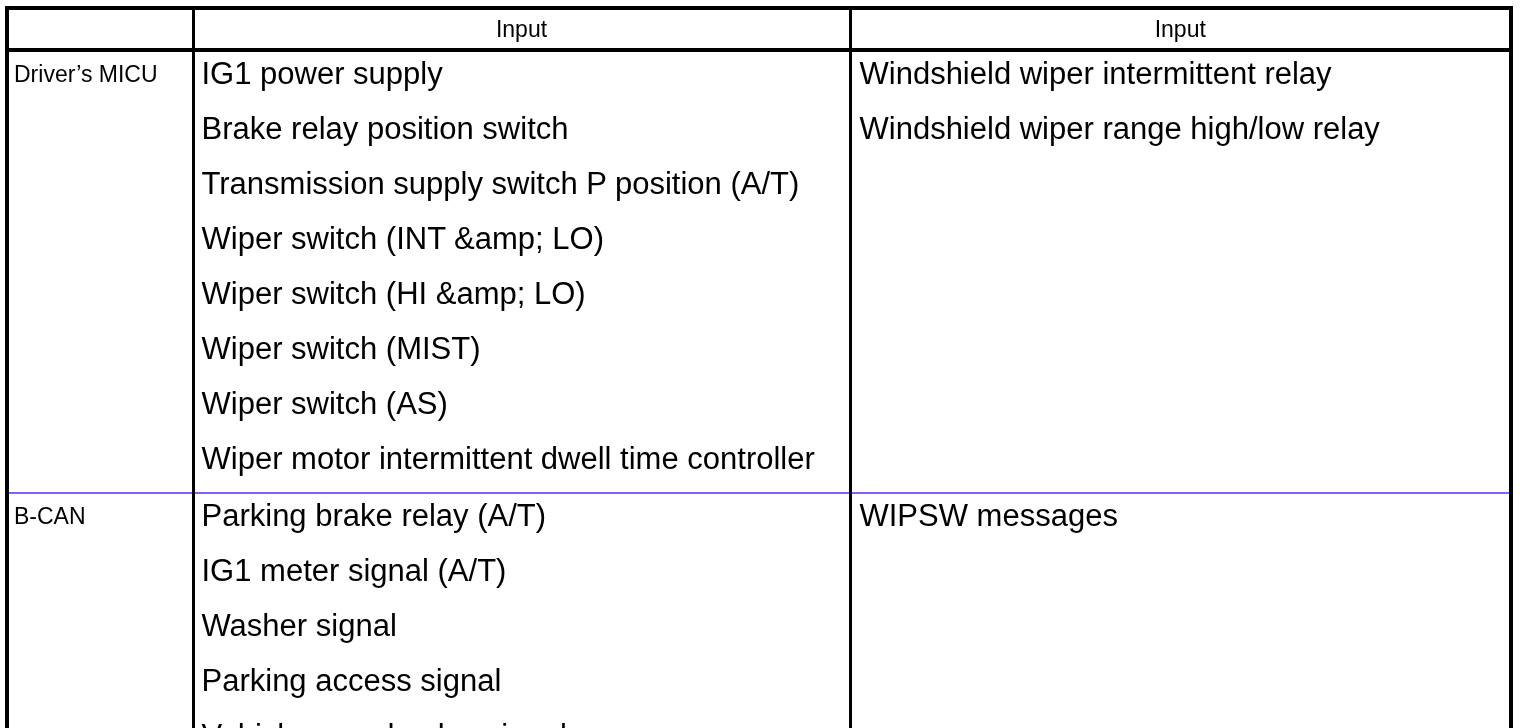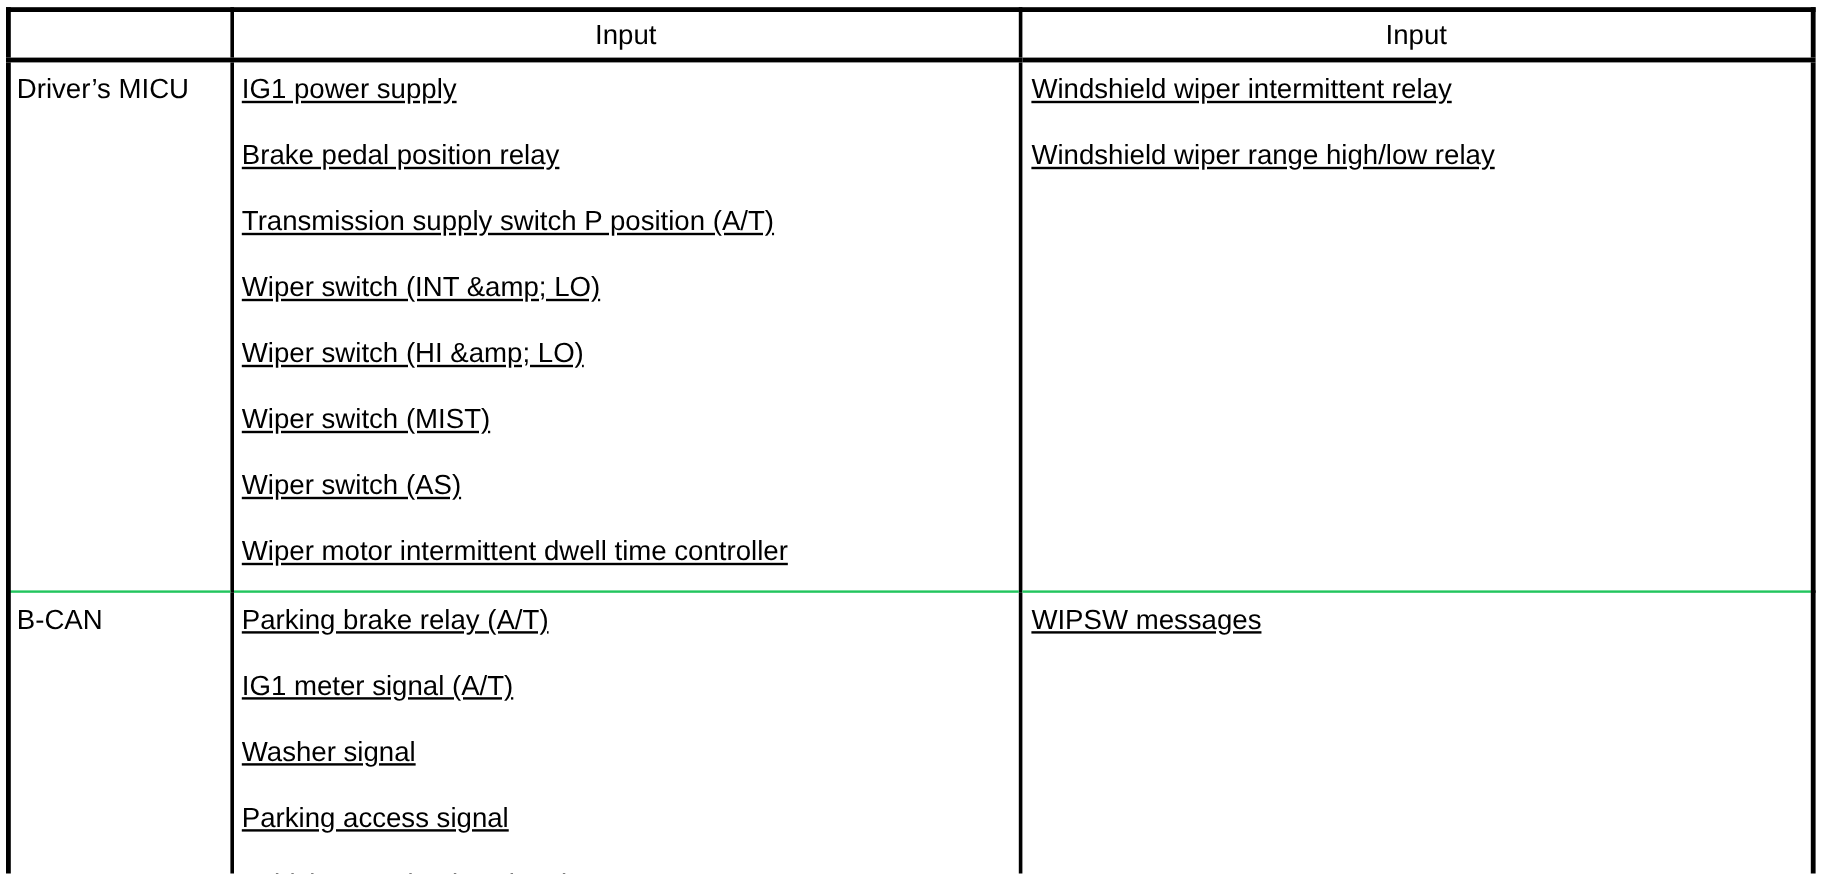--- a/index.html
+++ b/index.html
@@ -72,43 +72,42 @@
     background: #fff;
   }
   tbody td.td-module {
     border-right: 3px solid #000;
   }
   tbody td.td-input {
     border-right: 3px solid #000;
   }
 
   tbody tr.section-micu > td {
-    border-bottom: 2px solid #22c55e;
+    border-bottom: 2px solid #8b5cf6;
   }
   .module-label {
     font-size: 23px;
     line-height: 26px;
     padding: 9px 0 0 5px;
     white-space: nowrap;
   }
 
   .item-list {
     list-style: none;
     margin: 0;
     padding: 0;
   }
   .item-list li {
-    font-size: 23px;
+    font-size: 31px;
     line-height: 26px;
     height: 55px;
     box-sizing: border-box;
     padding: 9px 0 0 7px;
     white-space: nowrap;
     overflow: hidden;
-    text-decoration: underline;
   }
   .item-list.out-list li {
     padding-left: 8px;
   }
 </style>
 </head>
 <body>
 
 <div class="page">
 
@@ -129,21 +128,21 @@
 
     <tbody>
 
       <tr class="section-micu">
         <td class="td-module">
           <div class="module-label">Driver’s MICU</div>
         </td>
         <td class="td-input">
           <ul class="item-list in-list">
             <li>IG1 power supply</li>
-            <li>Brake pedal position relay</li>
+            <li>Brake relay position switch</li>
             <li>Transmission supply switch P position (A/T)</li>
             <li>Wiper switch (INT &amp;amp; LO)</li>
             <li>Wiper switch (HI &amp;amp; LO)</li>
             <li>Wiper switch (MIST)</li>
             <li>Wiper switch (AS)</li>
             <li>Wiper motor intermittent dwell time controller</li>
           </ul>
         </td>
         <td class="td-output">
           <ul class="item-list out-list">

